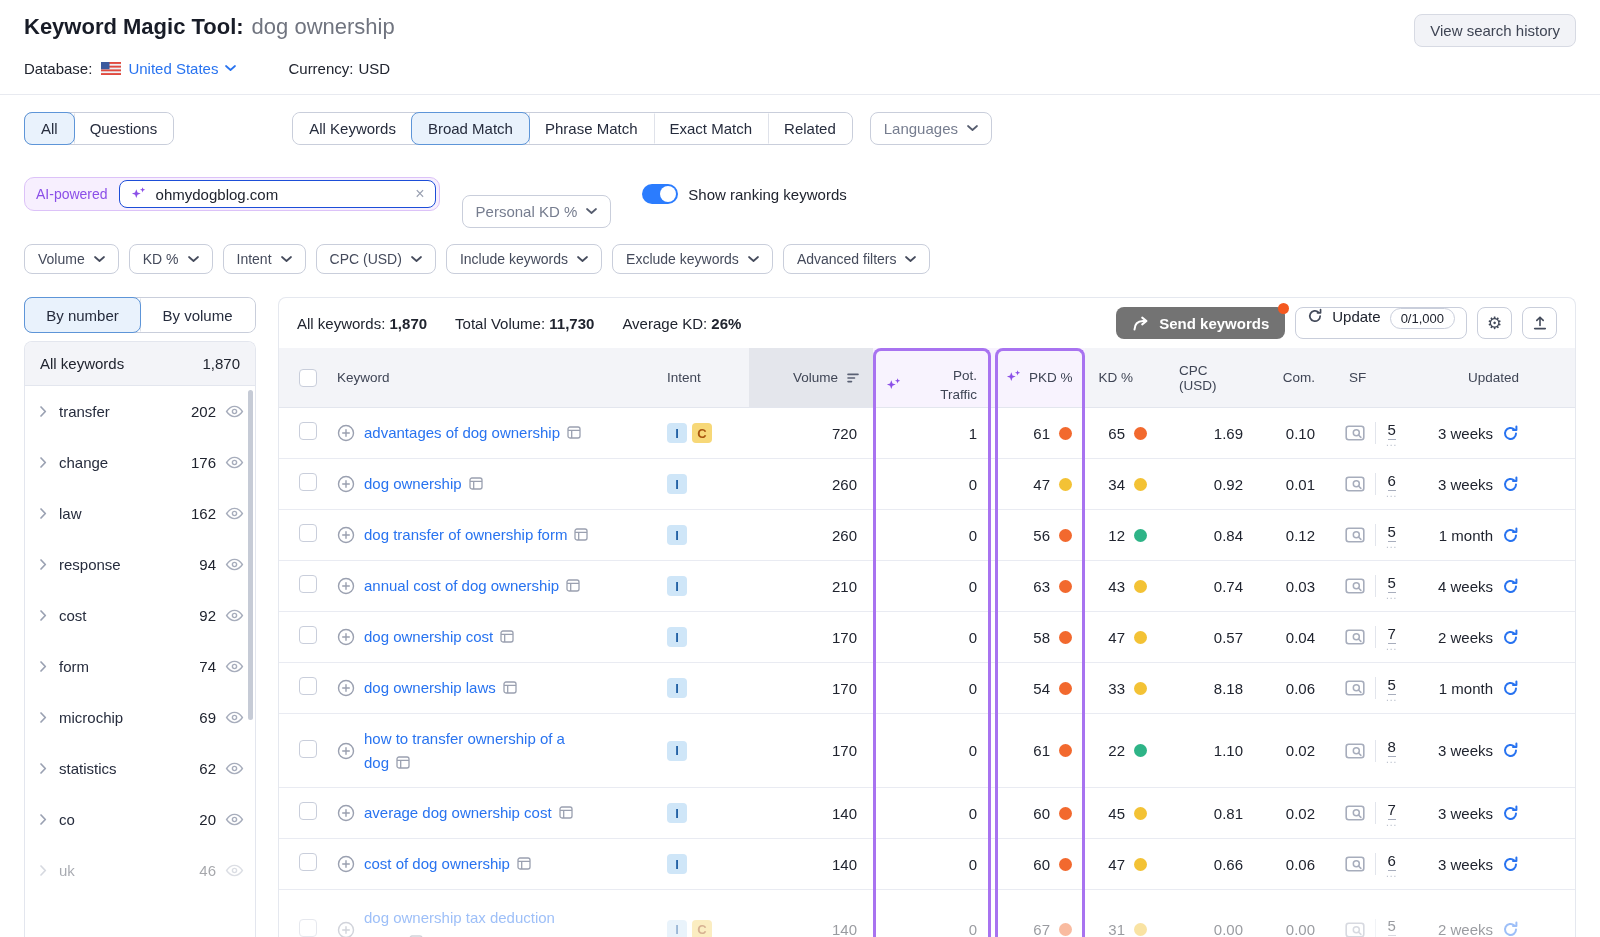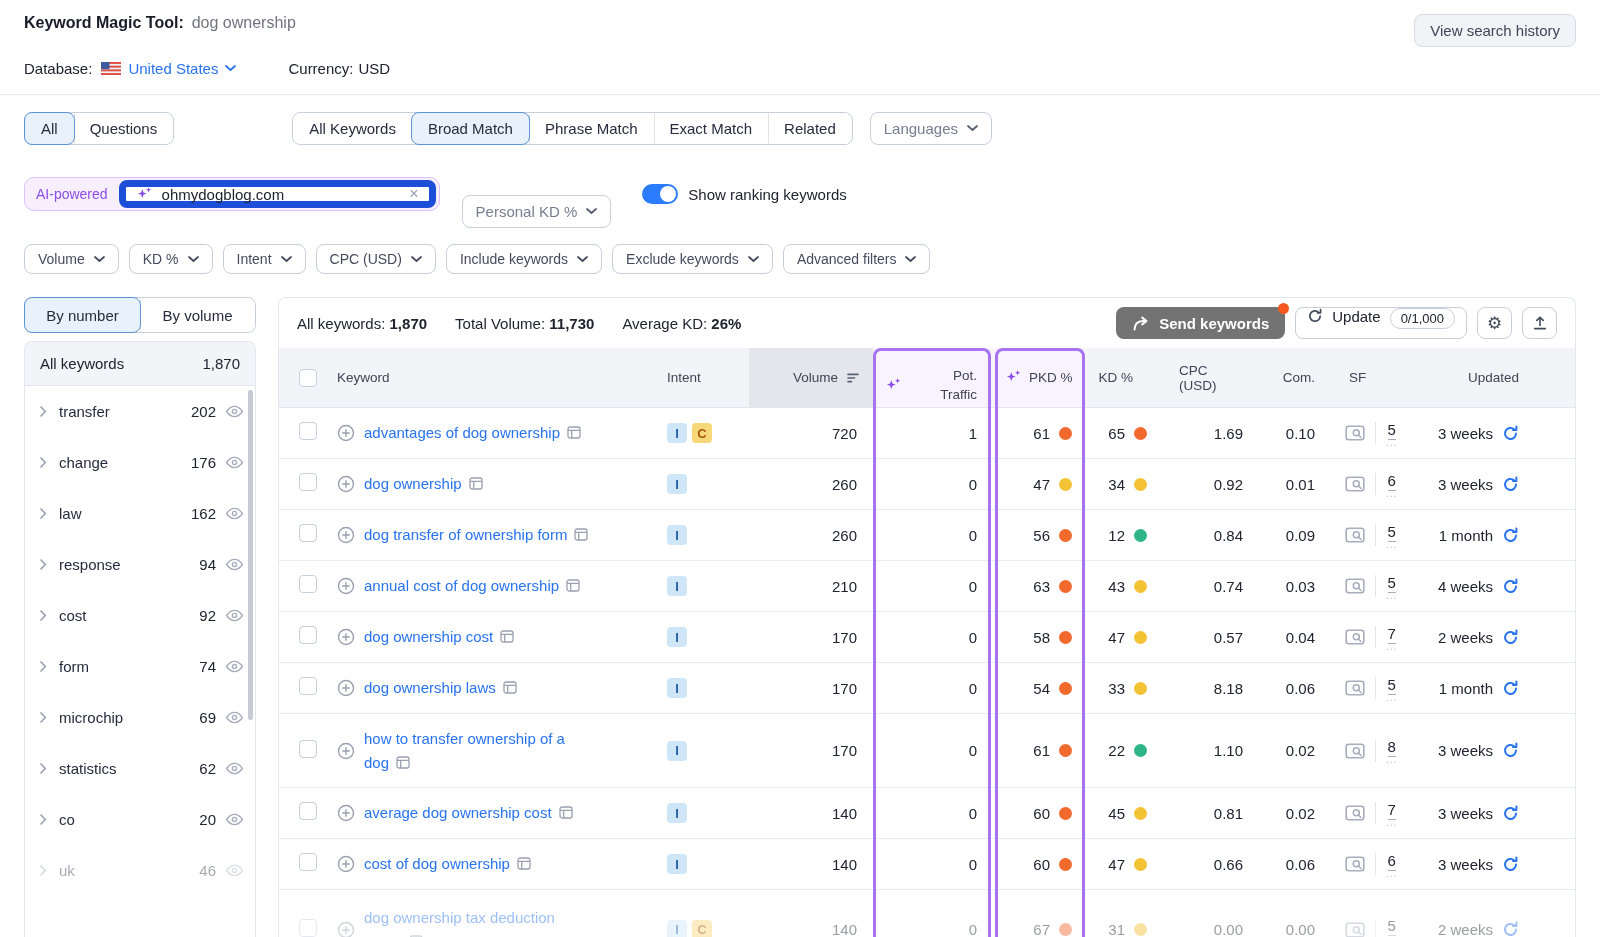--- a/index.html
+++ b/index.html
@@ -2,21 +2,21 @@
 <html><head>
 <meta charset="utf-8">
 <style>
   * { box-sizing: border-box; margin: 0; padding: 0; }
   body { background:#fff; font-family:"Liberation Sans","DejaVu Sans",sans-serif; }
   .app { position:relative; width:1600px; height:937px; background:#fff; color:#20242f; overflow:hidden; }
 
   
   .top { padding:14px 24px 0; }
   .title-row { display:flex; justify-content:space-between; align-items:flex-start; }
-  .h1 { font-size:16px; font-weight:700; color:#181c27; }
+  .h1 { font-size:22px; font-weight:700; color:#181c27; }
   .h1 .query { color:#70747f; font-weight:400; margin-left:8px; }
   .ghost-btn { background:#f2f3f7; border:1px solid #d7dae3; border-radius:8px; padding:7px 15px; font-size:15px; color:#3f4554; cursor:pointer; }
   .meta-row { display:flex; align-items:center; margin-top:13px; font-size:15px; }
   .meta-row .flag { display:inline-flex; margin:0 7px 0 9px; }
   .db-link { color:#2873f0; display:inline-flex; align-items:center; gap:7px; cursor:pointer; }
   .currency-label { margin-left:52px; }
   .currency-val { margin-left:5px; }
   .divider { height:1px; background:#e8eaf0; margin-top:17px; }
 
   
@@ -26,21 +26,21 @@
   .seg-item:first-child { border-left:1px solid transparent; border-top-left-radius:8px; border-bottom-left-radius:8px; }
   .seg-item:last-child { border-top-right-radius:8px; border-bottom-right-radius:8px; }
   .seg-item.sel { background:#e9f2fc; border:1px solid #5d95d8; border-radius:8px; margin:-1px; z-index:2; padding:7px 16px; }
   .seg2 { margin-left:118px; }
   .lang-btn { margin-left:17px; border:1px solid #c9cedb; border-radius:8px; background:#fff; color:#767d8f; font-size:15px; padding:7px 13px; display:inline-flex; align-items:center; gap:9px; cursor:pointer; font-family:inherit; }
 
   
   .search-row { display:flex; align-items:center; padding:15px 24px 0; }
   .ai-wrap { display:flex; align-items:center; background:#f7effe; border:1px solid #dcc2f8; border-radius:10px; height:34px; padding:0 3px 0 11px; }
   .ai-label { color:#8b4fe8; font-size:14px; margin-right:11px; }
-  .ai-input { display:flex; align-items:center; background:#fff; border:7px solid #1d4ed8; border-radius:8px; height:28px; width:317px; padding:0 10px; gap:9px; }
+  .ai-input { display:flex; align-items:center; background:#fff; border:1px solid #1d4ed8; border-radius:8px; height:28px; width:317px; padding:0 10px; gap:9px; }
   .ai-input .val { font-size:15px; color:#20242f; flex:1; }
   .clear-x { color:#9aa1b2; font-size:16px; cursor:pointer; line-height:1; }
   .dd-btn { margin-left:22px; border:1px solid #c9cedb; border-radius:8px; background:#fff; font-size:15px; color:#767d8f; padding:7px 13px; display:inline-flex; align-items:center; gap:9px; cursor:pointer; font-family:inherit;margin-top:35px; }
   .toggle { margin-left:31px; width:36px; height:20px; border-radius:10px; background:#2b7cfe; position:relative; cursor:pointer; flex:none; }
   .toggle .knob { position:absolute; right:2px; top:2px; width:16px; height:16px; border-radius:50%; background:#fff; }
   .toggle-label { margin-left:10px; font-size:15px; color:#20242f; }
 
   
   .filters-row { display:flex; gap:10px; padding:16px 24px 0; }
   .filter-btn { border:1px solid #c9cedb; border-radius:8px; background:#fff; font-size:14px; color:#454b5c; padding:6px 13px; display:inline-flex; align-items:center; gap:9px; cursor:pointer; font-family:inherit; }
@@ -576,21 +576,21 @@
      <div class="c-pot">0</div>
      <div class="c-pkd">
                 <span>56</span>
                 <span class="dot" style="background:#f2692e"></span>
               </div>
      <div class="c-kd">
                 <span>12</span>
                 <span class="dot" style="background:#2eb487"></span>
               </div>
      <div class="c-cpc">0.84</div>
-     <div class="c-com">0.09</div>
+     <div class="c-com">0.12</div>
      <div class="c-serp">
                 <svg width="20" height="16" viewBox="0 0 20 16">
                   <rect x="1.2" y="1.2" width="17.6" height="13.6" rx="2.5" fill="none" stroke="#a7adbc" stroke-width="1.6"></rect>
                   <circle cx="11.3" cy="7.8" r="3" fill="none" stroke="#a7adbc" stroke-width="1.5"></circle>
                   <path d="M13.5 10l2.4 2.4" stroke="#a7adbc" stroke-width="1.5" stroke-linecap="round"></path>
                 </svg>
                 <span class="serp-divider"></span>
        <span class="sf-wrap">
                   <span class="sf-num">5</span>
                   <span class="sf-dots">...</span>

